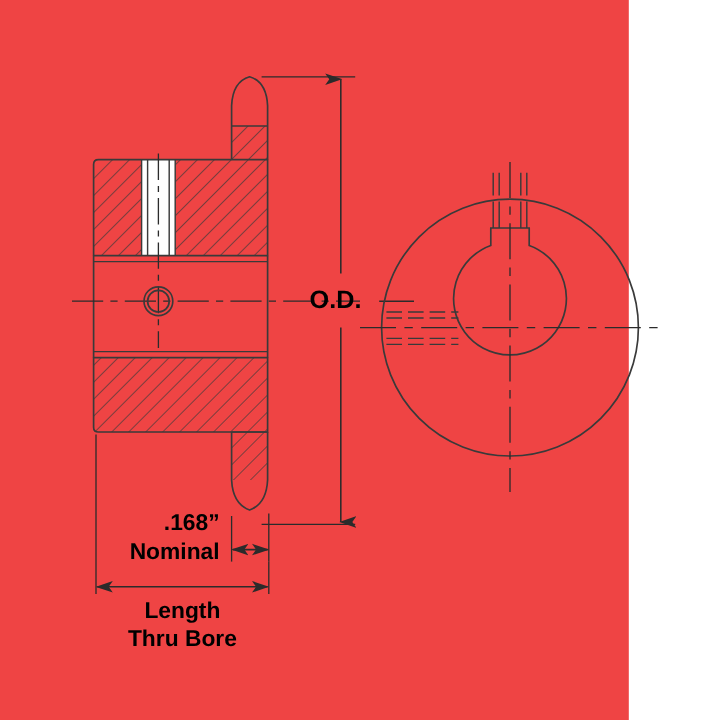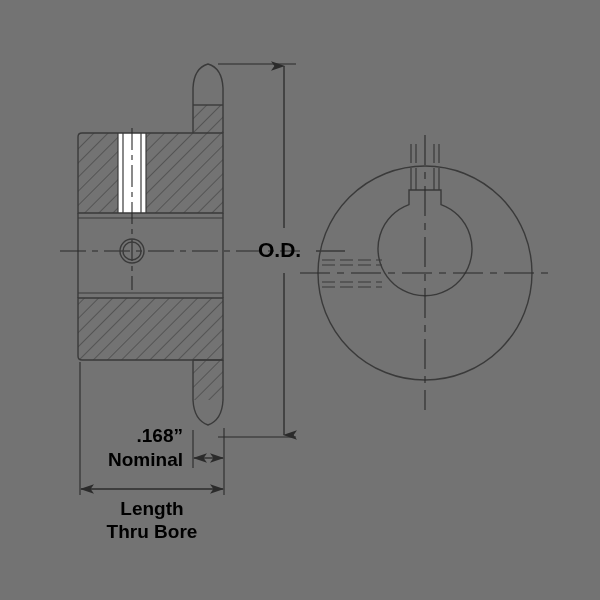--- a/index.html
+++ b/index.html
@@ -1,17 +1,17 @@
 <!DOCTYPE html>
 <html><head>
 <meta charset="utf-8">
 <style>
   html,body{margin:0;padding:0;background:#ffffff;}
   body{width:600px;height:600px;font-family:"Liberation Sans",sans-serif;overflow:hidden;}
-  #stage{position:relative;width:600px;height:600px;background:#737373;}
+  #stage{position:relative;width:524px;height:600px;background:#ef4444;}
   svg{display:block;}
   .dimtext{font-family:"Liberation Sans",sans-serif;font-weight:bold;fill:#000;}
 </style>
 </head>
 <body>
 
 <div id="stage">
 <svg width="600" height="600" viewBox="0 0 600 600">
 
   <defs>

